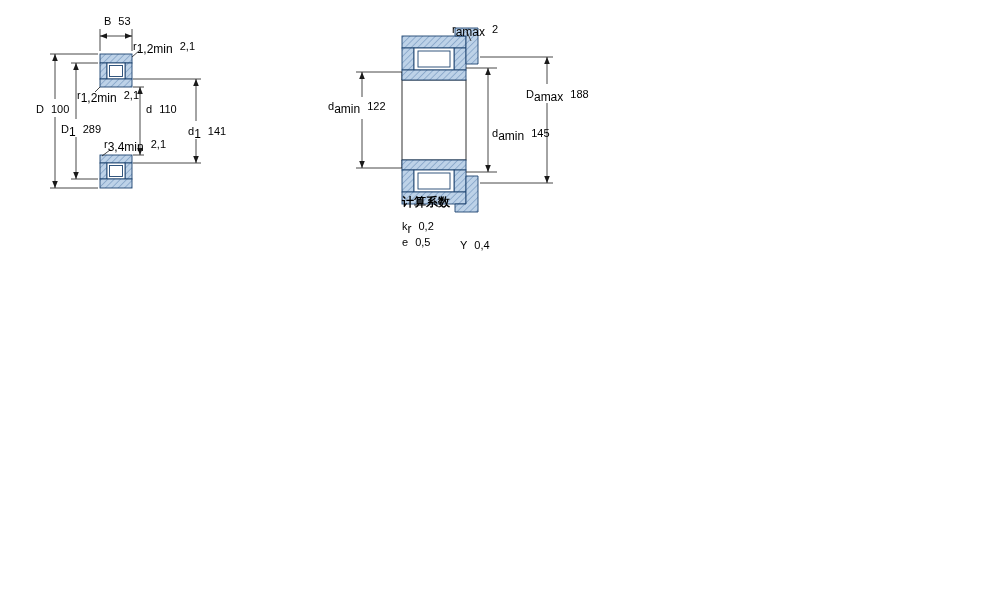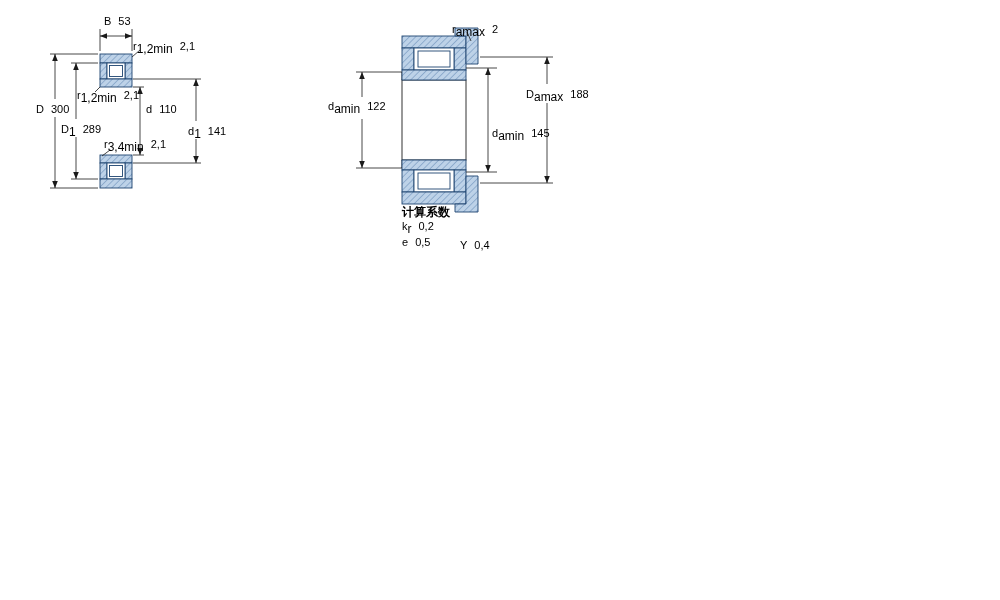--- a/index.html
+++ b/index.html
@@ -115,21 +115,21 @@
   <span class="dim" style="left:133px;top:40px">
     <span>r</span><sub>1,2min</sub><span class="val">2,1</span>
   </span>
   <span class="dim" style="left:77px;top:89px">
     <span>r</span><sub>1,2min</sub><span class="val">2,1</span>
   </span>
   <span class="dim" style="left:146px;top:103px">
     <span>d</span><sub></sub><span class="val">110</span>
   </span>
   <span class="dim" style="left:36px;top:103px">
-    <span>D</span><sub></sub><span class="val">300</span>
+    <span>D</span><sub></sub><span class="val">100</span>
   </span>
   <span class="dim" style="left:61px;top:123px">
     <span>D</span><sub>1</sub><span class="val">289</span>
   </span>
   <span class="dim" style="left:104px;top:138px">
     <span>r</span><sub>3,4min</sub><span class="val">2,1</span>
   </span>
   <span class="dim" style="left:188px;top:125px">
     <span>d</span><sub>1</sub><span class="val">141</span>
   </span>
@@ -140,21 +140,21 @@
   <span class="dim" style="left:328px;top:100px">
     <span>d</span><sub>amin</sub><span class="val">122</span>
   </span>
   <span class="dim" style="left:526px;top:88px">
     <span>D</span><sub>amax</sub><span class="val">188</span>
   </span>
   <span class="dim" style="left:492px;top:127px">
     <span>d</span><sub>amin</sub><span class="val">145</span>
   </span>
 
-  <span class="factors-title" style="left:402px;top:204px">计算系数</span>
+  <span class="factors-title" style="left:402px;top:194px">计算系数</span>
   <span class="dim" style="left:402px;top:220px">
     <span>k</span><sub>r</sub><span class="val">0,2</span>
   </span>
   <span class="dim" style="left:402px;top:236px">
     <span>e</span><span class="val">0,5</span>
   </span>
   <span class="dim" style="left:460px;top:239px">
     <span>Y</span><span class="val">0,4</span>
   </span>
 

